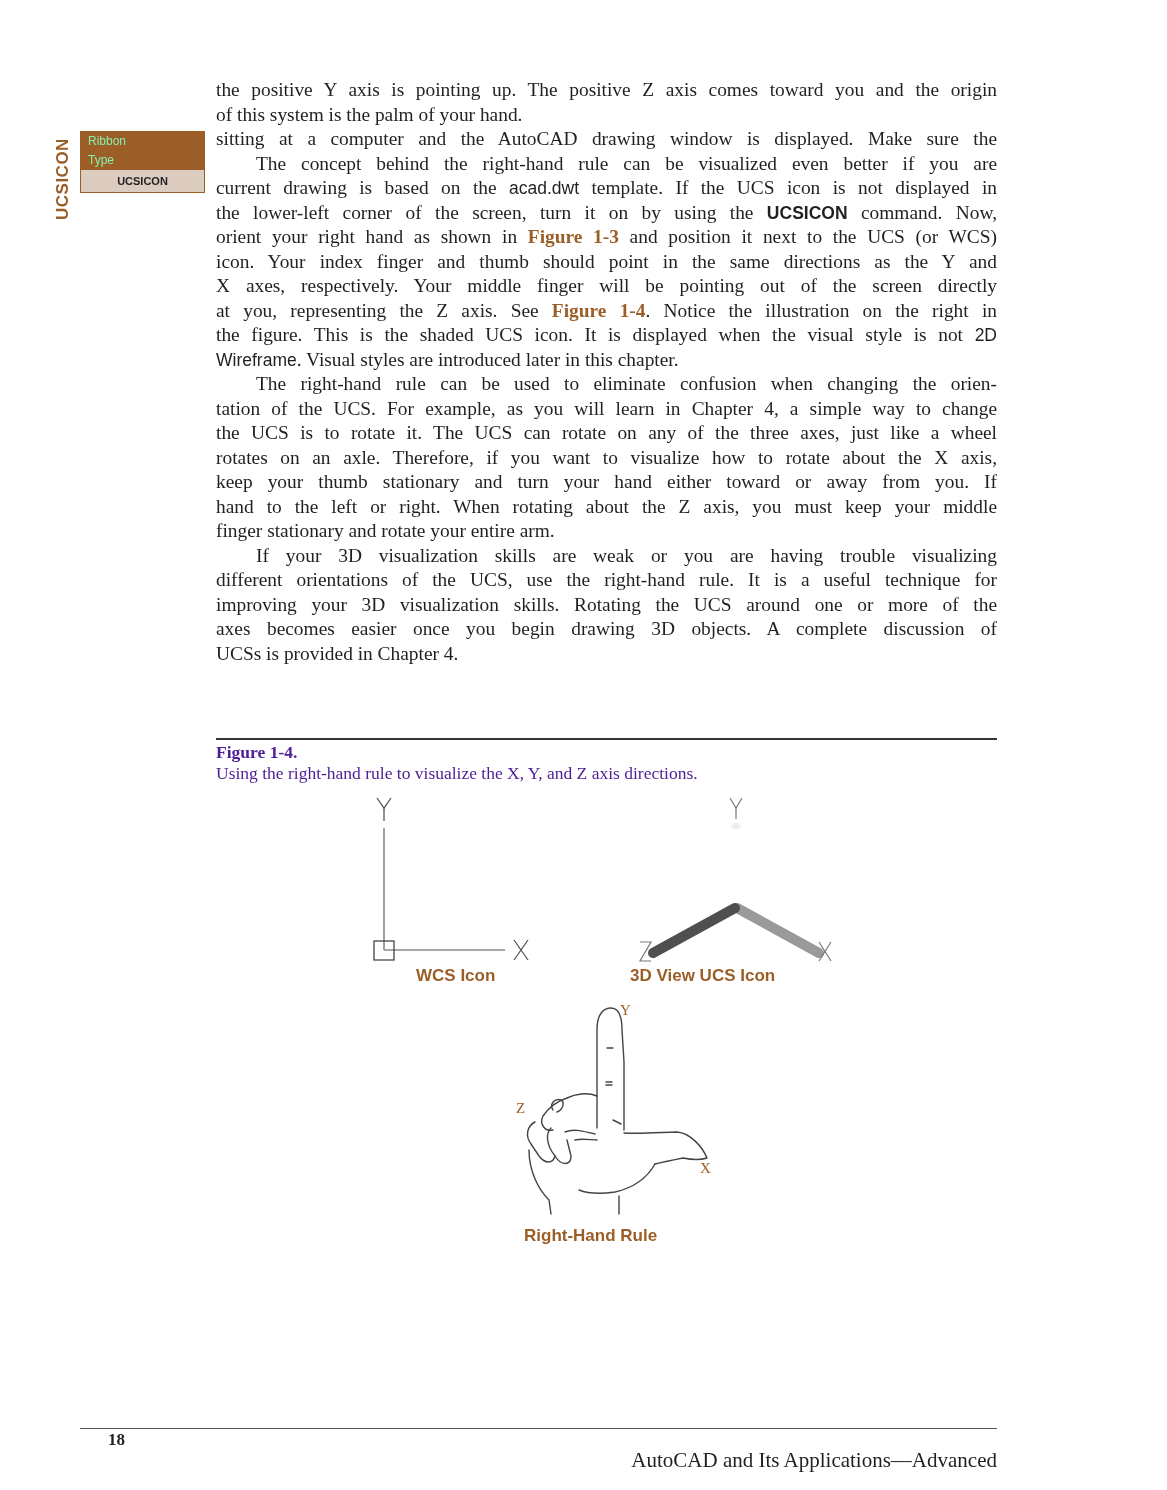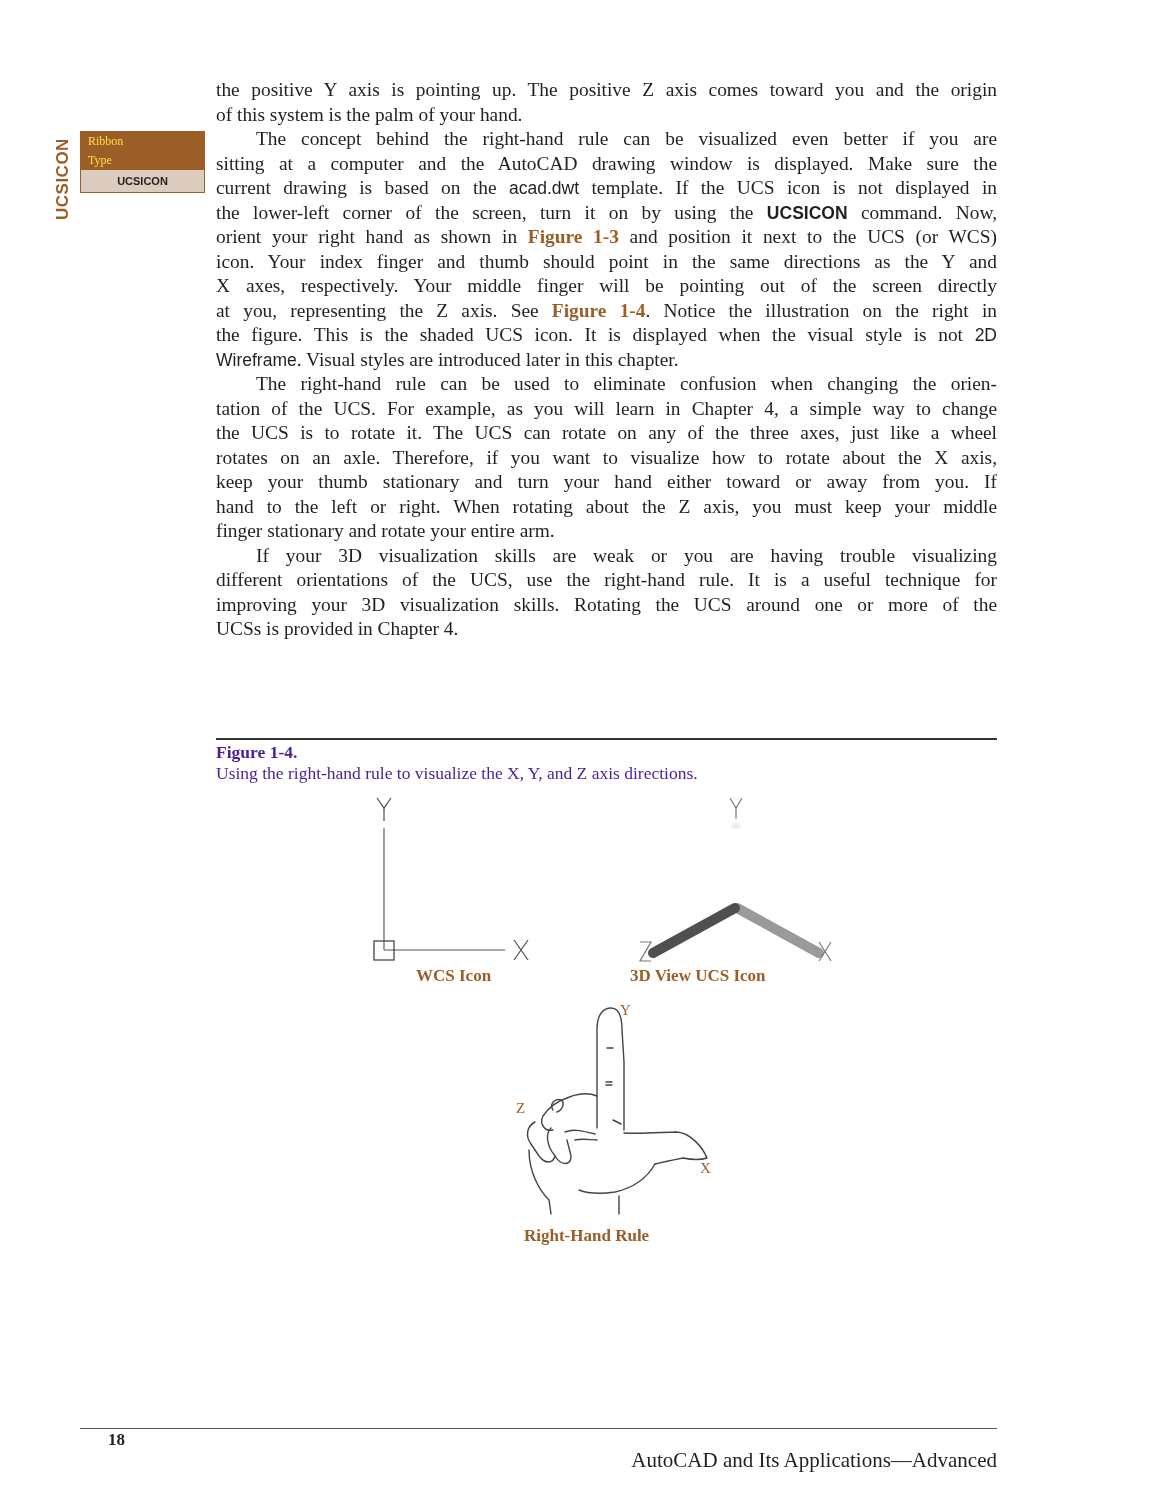--- a/index.html
+++ b/index.html
@@ -3,42 +3,42 @@
 <meta charset="utf-8">
 <style>
   html, body { margin: 0; padding: 0; background: #ffffff; }
   body { width: 1167px; height: 1490px; position: relative; overflow: hidden; font-family: "DejaVu Serif", "Liberation Serif", serif; color: #231f20; }
 
   
   .side-label { position: absolute; left: 53px; top: 130px; width: 24px; height: 90px; }
   .side-label span { position: absolute; left: 0; top: 0; transform-origin: left top; transform: translate(0px, 90px) rotate(-90deg); font-family: "Liberation Sans", sans-serif; font-weight: bold; font-size: 17px; color: #9b5e26; letter-spacing: 0.5px; white-space: nowrap; }
 
   .ribbon-box { position: absolute; left: 80px; top: 131px; width: 123px; border: 1px solid #9b5e26; background: #dccbbf; }
-  .rb-head { background: #9b5e26; color: #fde047; font-family: Liberation Serif, serif; font-size: 12px; padding: 2px 2px 3px 7px; height: 14px; line-height: 14px; }
+  .rb-head { background: #9b5e26; color: #86efac; font-family: Liberation Sans, sans-serif; font-size: 12px; padding: 2px 2px 3px 7px; height: 14px; line-height: 14px; }
   .rb-body { padding: 4px 6px 2px 7px; font-family: "Liberation Sans", sans-serif; font-size: 11px; font-weight: bold; color: #231f20; }
   .rb-body .l1 { line-height: 13px; }
   .rb-body .l2 { line-height: 13px; padding-left: 10px; }
   .rb-icon { width: 36px; height: 33px; margin: 4px auto 3px auto; background: #e9e4e0; border: 1px solid #cfc6c0; display: block; }
   .rb-icon-label { text-align: center; font-size: 11px; font-weight: bold; padding-bottom: 5px; }
   .rb-cmd { text-align: center; font-family: "Liberation Sans", sans-serif; font-size: 11px; font-weight: bold; padding: 5px 0 5px 0; }
 
   
   .text-col { position: absolute; left: 216px; top: 78px; width: 781px; font-family: "Liberation Serif", serif; font-size: 19.4px; line-height: 24.5px; text-align: justify; }
   .text-col p { margin: 0; }
   .text-col .line { display: block; text-align: justify; text-align-last: justify; white-space: nowrap; }
   .text-col .last { text-align-last: left; }
   .xref { color: #9b5e26; font-weight: bold; }
   .cmd { font-family: "Liberation Sans", sans-serif; font-weight: bold; font-size: 17.5px; }
   .file { font-family: "Liberation Sans", sans-serif; font-size: 17.5px; }
 
   
   .fig-rule { position: absolute; left: 216px; top: 738px; width: 781px; height: 0; border-top: 2px solid #333; }
   .fig-title { position: absolute; left: 216px; top: 742px; font-family: "Liberation Serif", serif; font-weight: bold; font-size: 17.5px; color: #4c1d95; }
   .fig-caption { position: absolute; left: 216px; top: 763px; font-family: "Liberation Serif", serif; font-size: 17.5px; color: #4c1d95; }
-  .fig-label { position: absolute; font-family: Liberation Serif, serif; font-weight: bold; font-size: 17px; color: #9b5e26; white-space: nowrap; }
+  .fig-label { position: absolute; font-family: Liberation Sans, sans-serif; font-weight: bold; font-size: 17px; color: #9b5e26; white-space: nowrap; }
   .fig-svg { position: absolute; }
 
   
   .footer-rule { position: absolute; left: 80px; top: 1428px; width: 917px; border-top: 1px solid #555; }
   .page-num { position: absolute; left: 80px; top: 1430px; font-family: "Liberation Serif", serif; font-weight: bold; font-size: 17px; margin-left: 28px; }
   .book-title { position: absolute; right: 170px; top: 1448px; font-family: "Liberation Serif", serif; font-size: 21px; }
 </style>
 </head>
 <body>
 
@@ -51,22 +51,22 @@
   <div class="rb-head">Type</div>
   <div class="rb-cmd">UCSICON</div>
 </div>
 
 <div class="text-col">
   <p>
     <span class="line">the positive Y axis is pointing up. The positive Z axis comes toward you and the origin</span>
     <span class="line last">of this system is the palm of your hand.</span>
   </p>
   <p>
+    <span class="line">sitting at a computer and the AutoCAD drawing window is displayed. Make sure the</span>
     <span class="line" style="padding-left:40px">The concept behind the right-hand rule can be visualized even better if you are</span>
-    <span class="line">sitting at a computer and the AutoCAD drawing window is displayed. Make sure the</span>
     <span class="line"><span>current drawing is based on the </span><span class="file">acad.dwt</span><span> template. If the UCS icon is not displayed in</span></span>
     <span class="line"><span>the lower-left corner of the screen, turn it on by using the </span><span class="cmd">UCSICON</span><span> command. Now,</span></span>
     <span class="line"><span>orient your right hand as shown in </span><span class="xref">Figure 1-3</span><span> and position it next to the UCS (or WCS)</span></span>
     <span class="line">icon. Your index finger and thumb should point in the same directions as the Y and</span>
     <span class="line">X axes, respectively. Your middle finger will be pointing out of the screen directly</span>
     <span class="line"><span>at you, representing the Z axis. See </span><span class="xref">Figure 1-4</span><span>. Notice the illustration on the right in</span></span>
     <span class="line"><span>the figure. This is the shaded UCS icon. It is displayed when the visual style is not </span><span class="file">2D</span></span>
     <span class="line last"><span class="file">Wireframe</span><span>. Visual styles are introduced later in this chapter.</span></span>
   </p>
   <p>
@@ -75,20 +75,21 @@
     <span class="line">the UCS is to rotate it. The UCS can rotate on any of the three axes, just like a wheel</span>
     <span class="line">rotates on an axle. Therefore, if you want to visualize how to rotate about the X axis,</span>
     <span class="line">keep your thumb stationary and turn your hand either toward or away from you. If</span>
     <span class="line">hand to the left or right. When rotating about the Z axis, you must keep your middle</span>
     <span class="line last">finger stationary and rotate your entire arm.</span>
   </p>
   <p>
     <span class="line" style="padding-left:40px">If your 3D visualization skills are weak or you are having trouble visualizing</span>
     <span class="line">different orientations of the UCS, use the right-hand rule. It is a useful technique for</span>
     <span class="line">improving your 3D visualization skills. Rotating the UCS around one or more of the</span>
+    <span class="line">axes becomes easier once you begin drawing 3D objects. A complete discussion of</span>
     <span class="line last">UCSs is provided in Chapter 4.</span>
   </p>
 </div>
 
 <div class="fig-rule"></div>
 <div class="fig-title">Figure 1-4.</div>
 <div class="fig-caption">Using the right-hand rule to visualize the X, Y, and Z axis directions.</div>
 
 <svg class="fig-svg" style="left:365px; top:795px;" width="170" height="170" viewBox="0 0 170 170">
   <g stroke="#555" fill="none" stroke-width="1.3">

